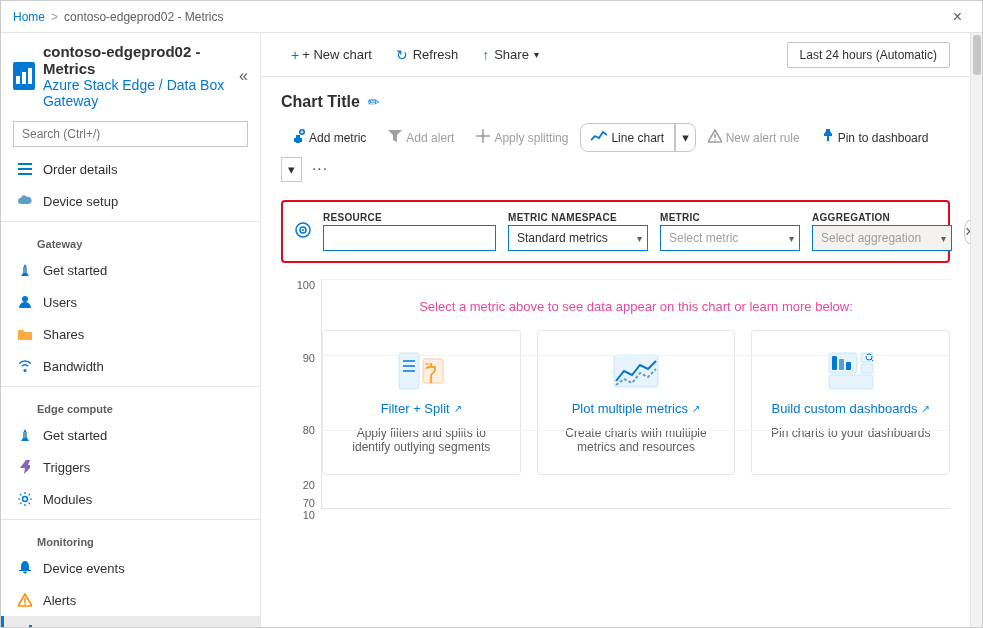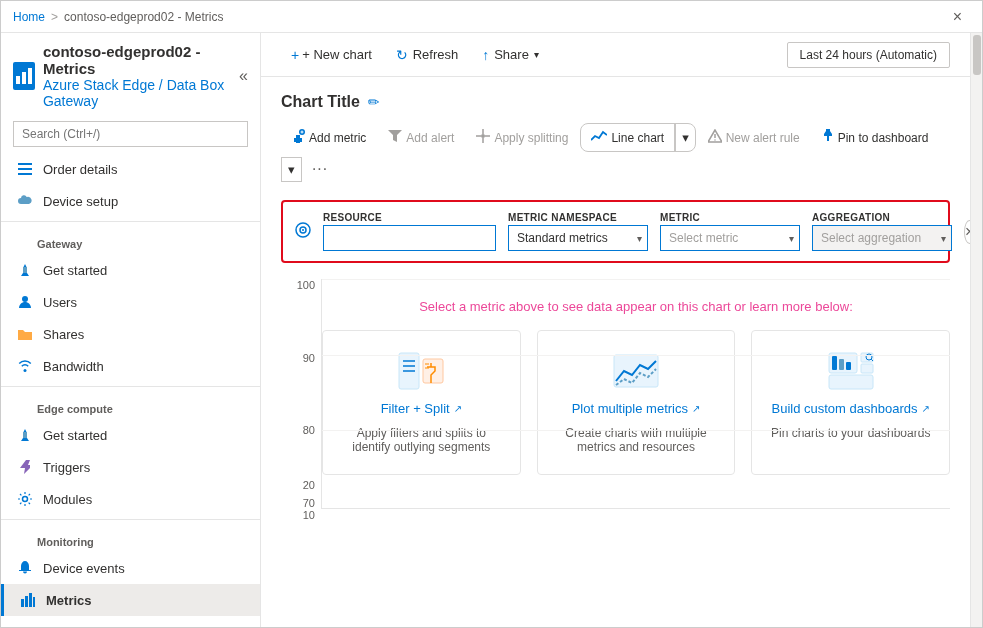--- a/index.html
+++ b/index.html
@@ -228,20 +228,30 @@
         <div class="nav-divider"></div>
         <div class="nav-section-label">Monitoring</div>
         <div class="nav-item">
           <span class="nav-icon">
             <svg width="12" height="14" viewBox="0 0 12 14">
                 <path d="M6 0C4 0 2 2 2 5v4H0v1h12v-1h-2V5C10 2 8 0 6 0z" fill="#0078d4"></path>
                 <path d="M4 10.5h4a2 2 0 01-4 0z" fill="#0078d4"></path>
               </svg>
           </span>
           <span>Device events</span>
+        </div>
+        <div class="nav-item">
+          <span class="nav-icon">
+            <svg width="14" height="14" viewBox="0 0 14 14">
+                <path d="M7 1L0 13h14L7 1z" fill="none" stroke="#ff8c00" stroke-width="1.5"></path>
+                <rect x="6.25" y="5" width="1.5" height="5" fill="#ff8c00"></rect>
+                <circle cx="7" cy="11.5" r="0.75" fill="#ff8c00"></circle>
+              </svg>
+          </span>
+          <span>Alerts</span>
         </div>
         <div class="nav-item active" style="border-left: 3px solid #0078d4; background:#edebe9;">
           <span class="nav-icon">
             <svg width="14" height="14" viewBox="0 0 14 14">
                 <rect x="0" y="6" width="3" height="8" fill="#0078d4"></rect>
                 <rect x="4" y="3" width="3" height="11" fill="#0078d4"></rect>
                 <rect x="8" y="0" width="3" height="14" fill="#0078d4"></rect>
                 <rect x="12" y="4" width="2" height="10" fill="#0078d4"></rect>
               </svg>
           </span>

